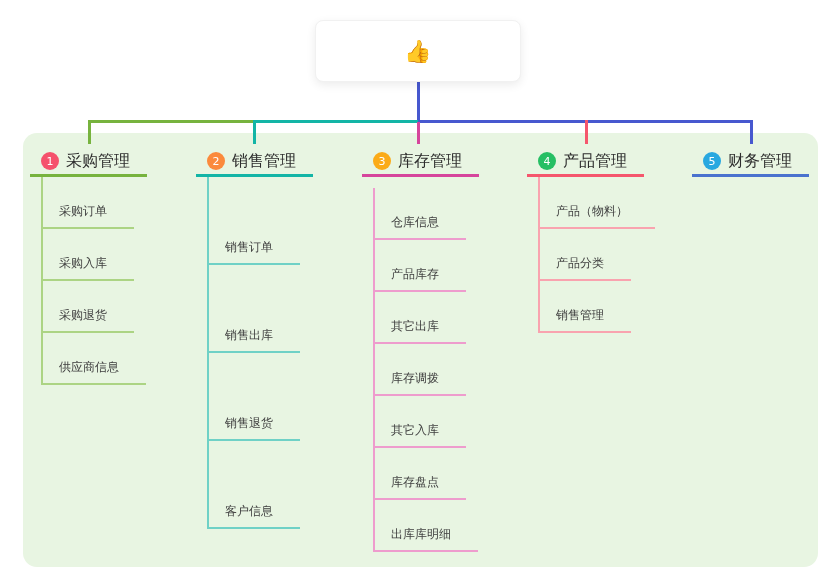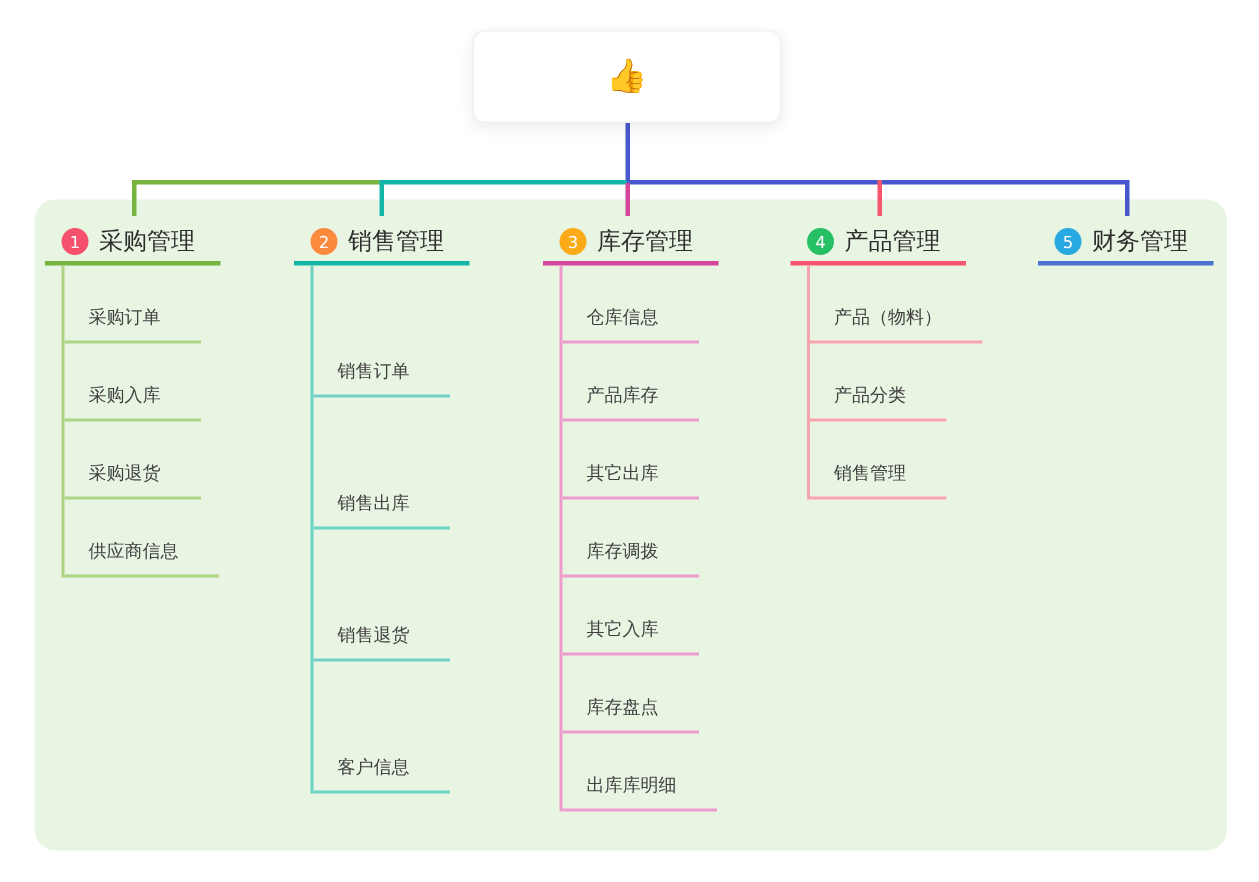--- a/index.html
+++ b/index.html
@@ -46,21 +46,21 @@
            padding:0 27px 7px 16px; font-size:12px; color:#404040; white-space:nowrap;
            border-bottom:2px solid #ccc; }
 
   .b1 .branch-title { border-color:#77b33e; } .b1 .badge { background:#f5516c; }
   .b1 .items { border-color:#acd484; } .b1 .item { border-color:#acd484; }
 
   .b2 .branch-title { border-color:#13b5a6; } .b2 .badge { background:#fb8a3c; }
   .b2 .items { border-color:#6fd1c6; } .b2 .item { border-color:#6fd1c6;margin-top:36px; }
 
   .b3 .branch-title { border-color:#d6459c; } .b3 .badge { background:#fbab18; }
-  .b3 .items { border-color:#ee9ccd; } .b3 .item { border-color:#ee9ccd; }
+  .b3 .items { border-color:#ee9ccd;margin-top:11px; } .b3 .item { border-color:#ee9ccd; }
 
   .b4 .branch-title { border-color:#f5566d; } .b4 .badge { background:#26bf64; }
   .b4 .items { border-color:#f9a3af; } .b4 .item { border-color:#f9a3af; }
 
   .b5 .branch-title { border-color:#4a72ce; } .b5 .badge { background:#28a8e0; }
   .b5 .items { border-color:#97ace0; } .b5 .item { border-color:#97ace0; }
 
   .pos-1 { left:30px; }
   .pos-2 { left:196px; }
   .pos-3 { left:362px; }

